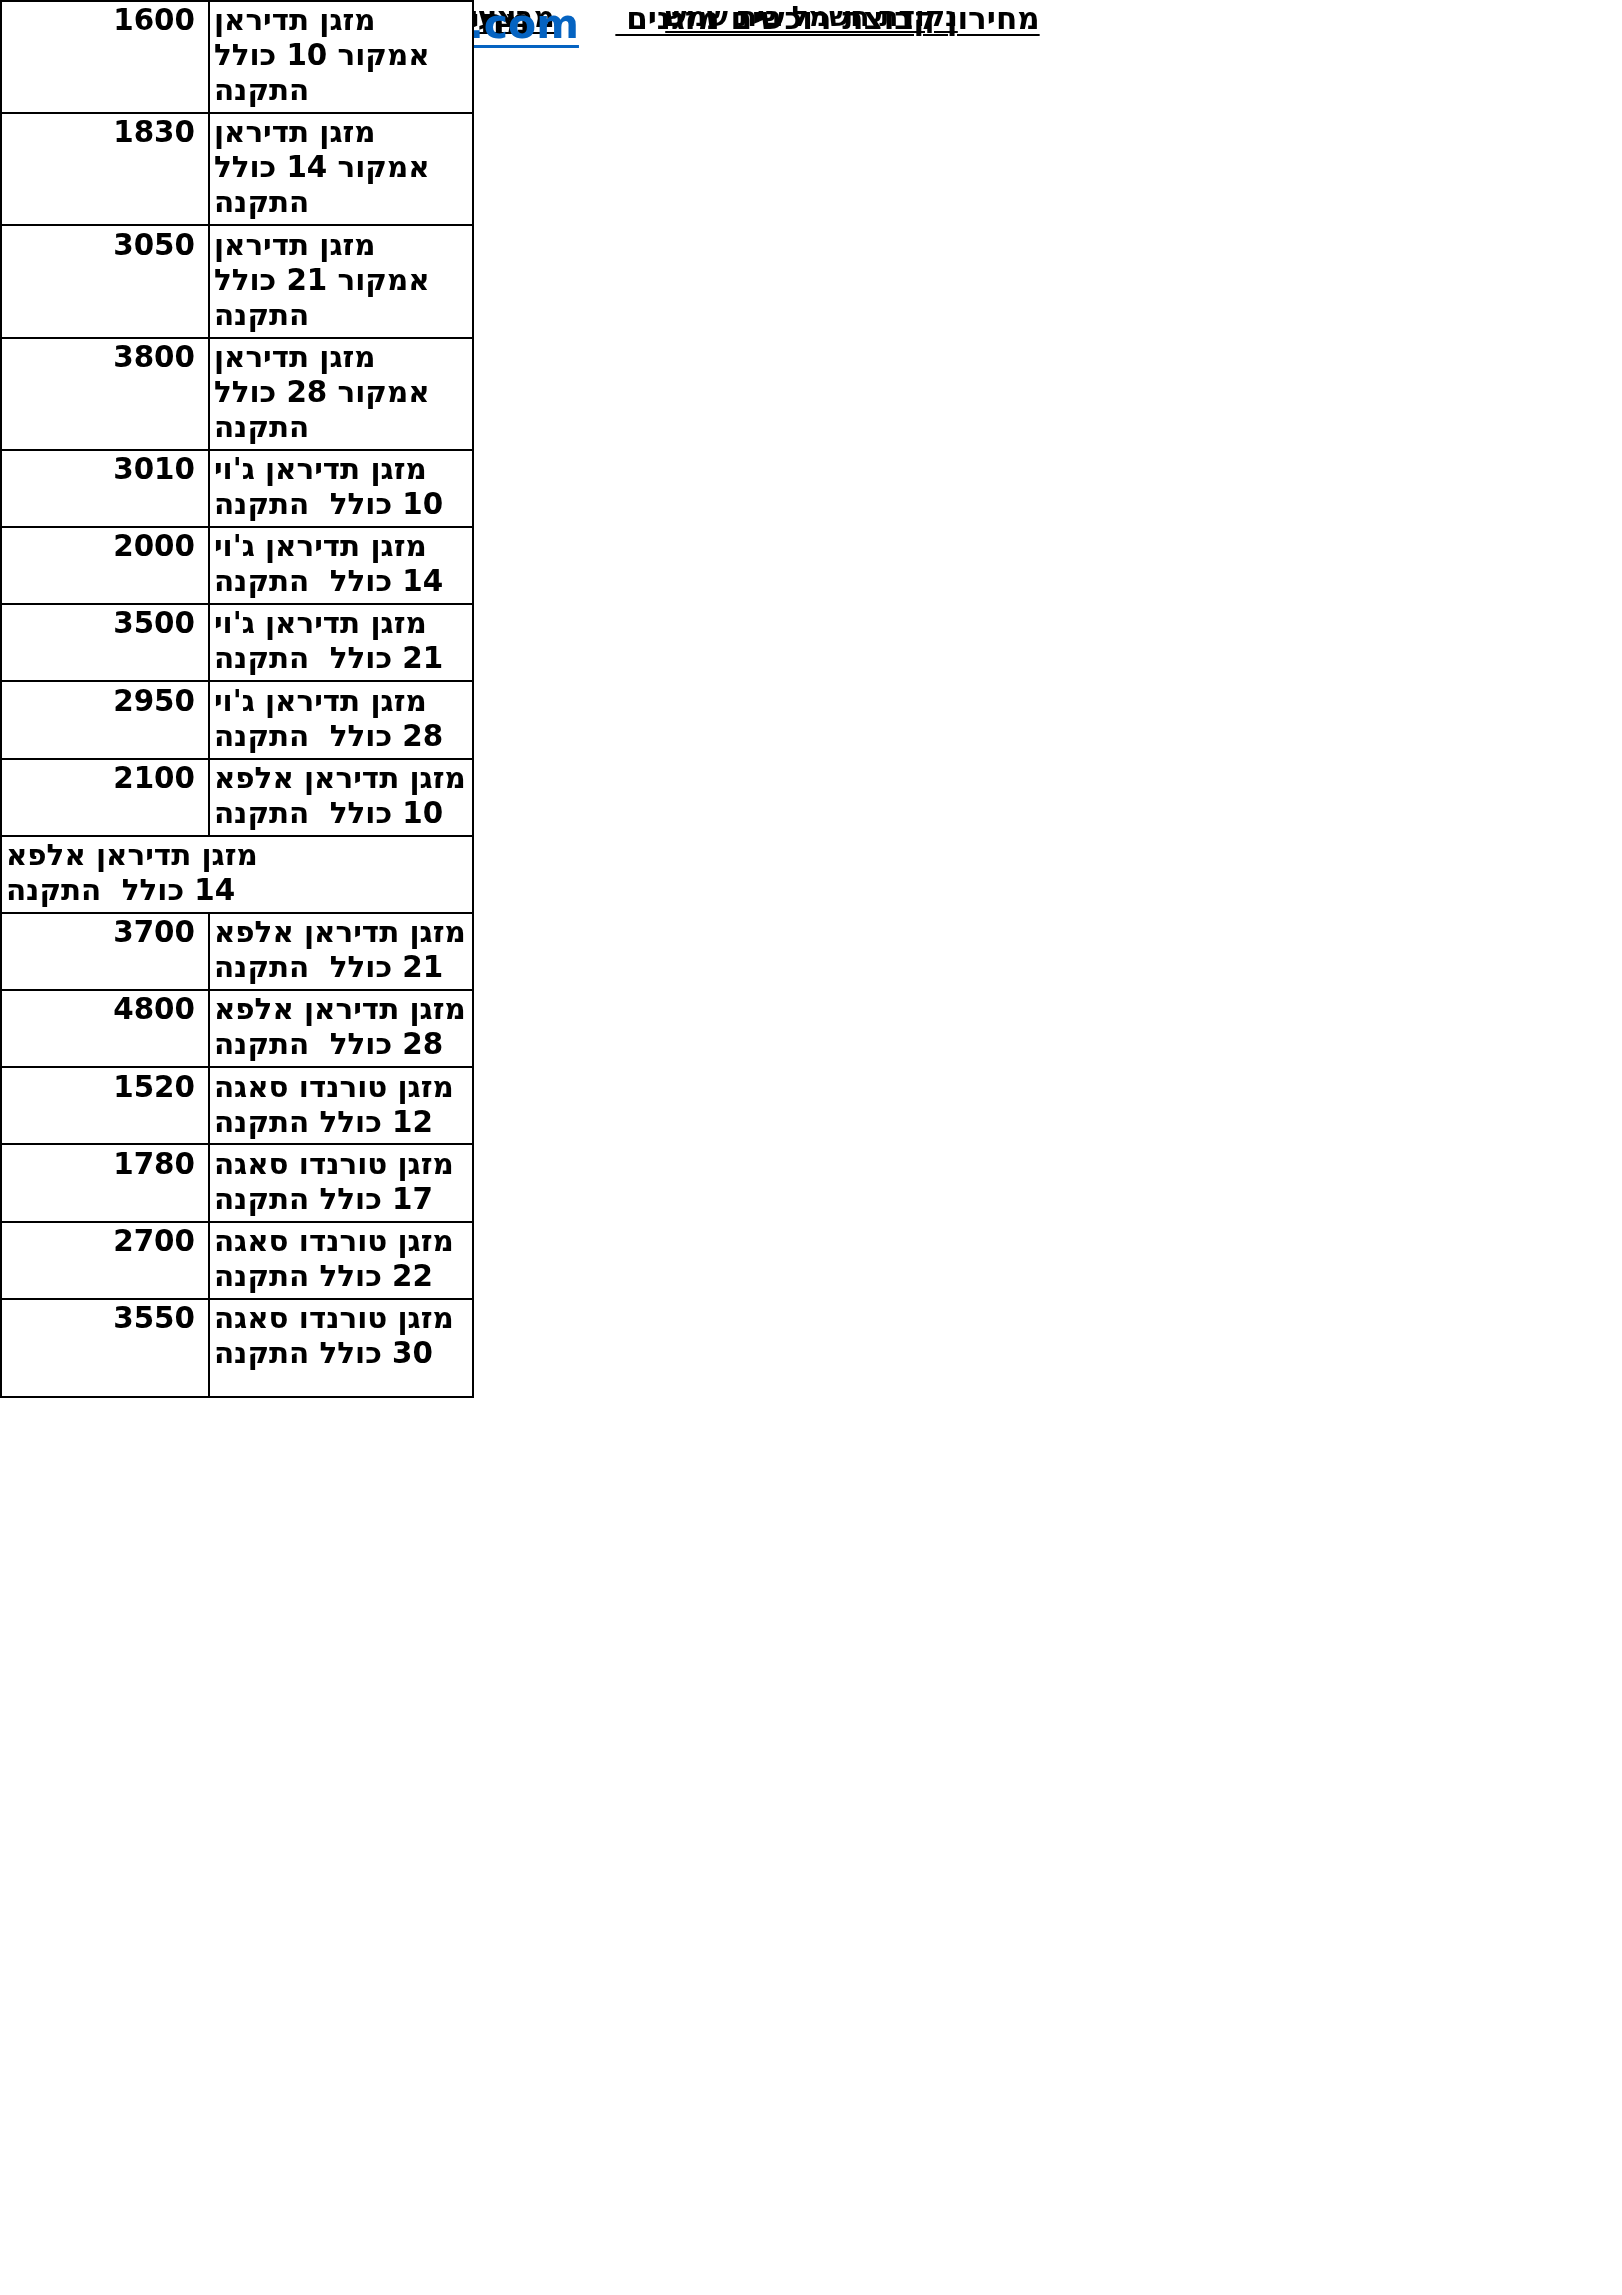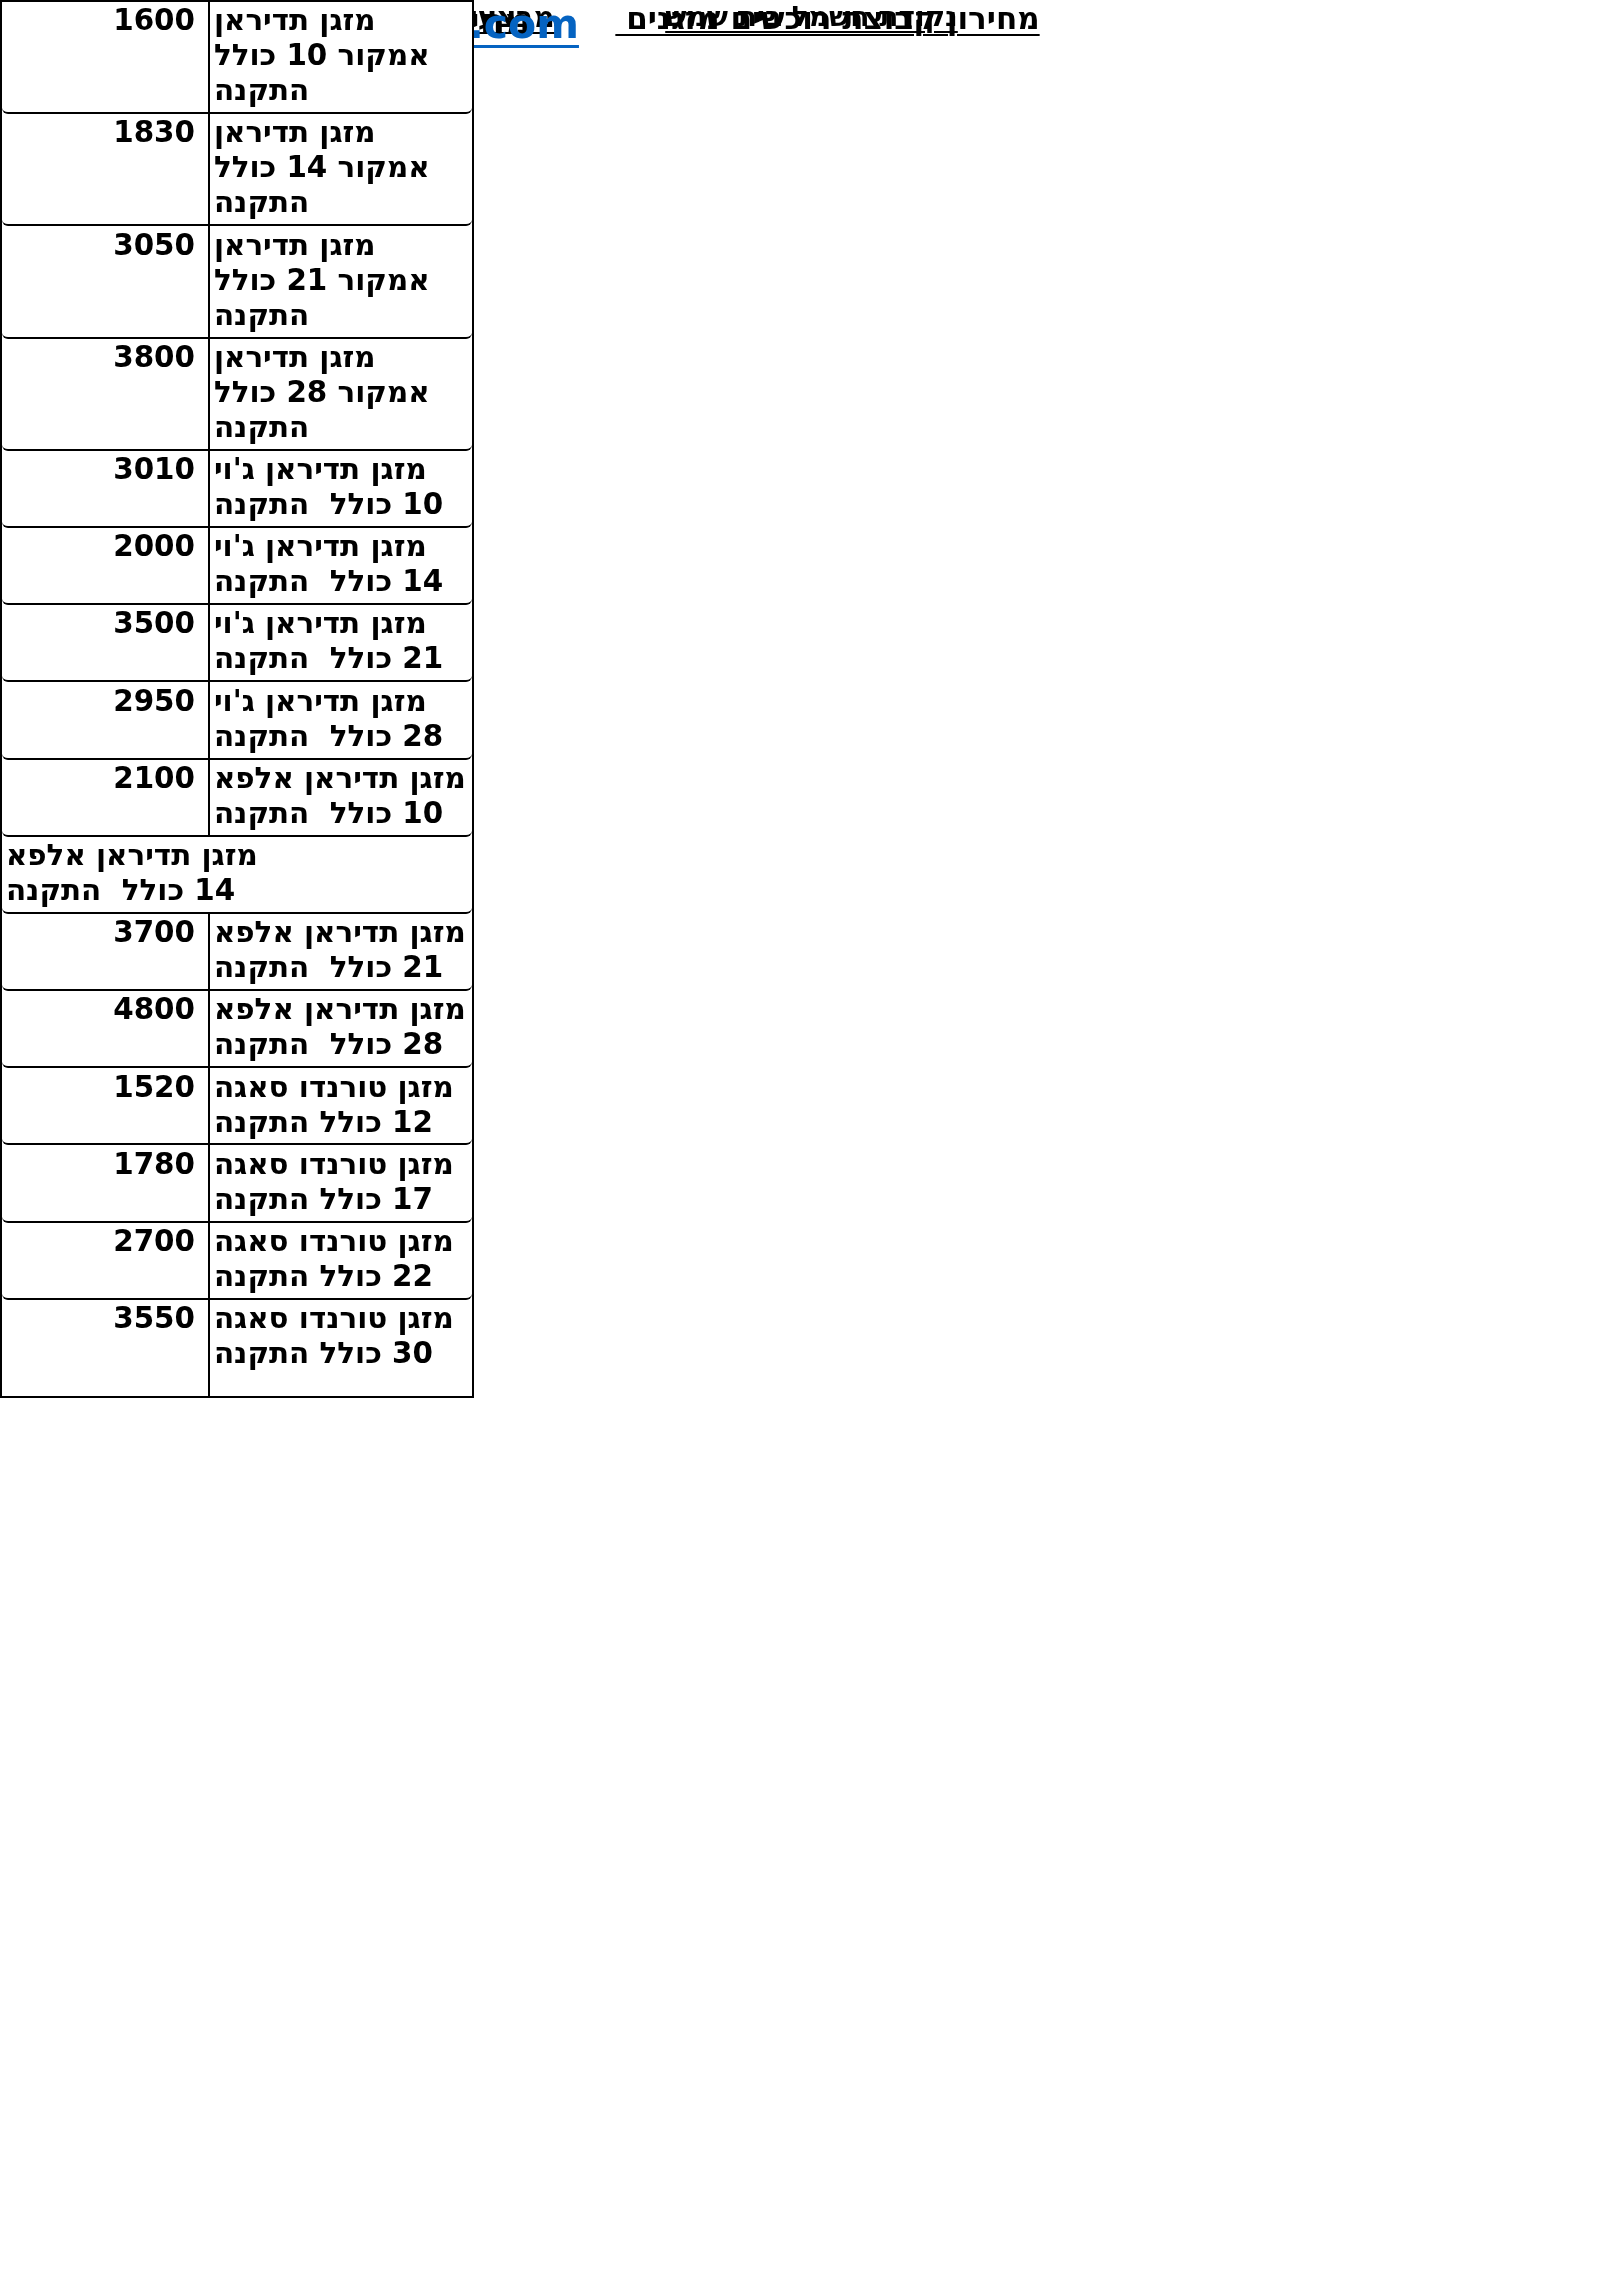--- a/index.html
+++ b/index.html
@@ -29,21 +29,21 @@
   
   .col-hdr{position:absolute; top:770; font-size:29.4px; text-align:center;}
   .col-hdr-price{left:1320; width:318;}
   .col-hdr-product{left:1641; width:437;}
   
   .price-table{
     position:absolute; left:1320; top:852; width:758;
     border:2px solid #000; box-sizing:border-box;
     background:#fff;
   }
-  .t-row{display:flex; border-bottom:2px solid #000;border-radius:6px;}
+  .t-row{display:flex; border-bottom:2px solid #000;}
   .t-row:last-child{border-bottom:none;}
   .t-row.r3{min-height:103px;}
   .t-row.r2{min-height:73px;}
   .t-row.rlast{min-height:96px;}
   .cell-price{
     width:208px; flex:0 0 208px; box-sizing:border-box;
     border-right:2px solid #000;
     text-align:right; padding:1.3px 13px 0 0;
     font-size:29.4px; line-height:35px;
   }

